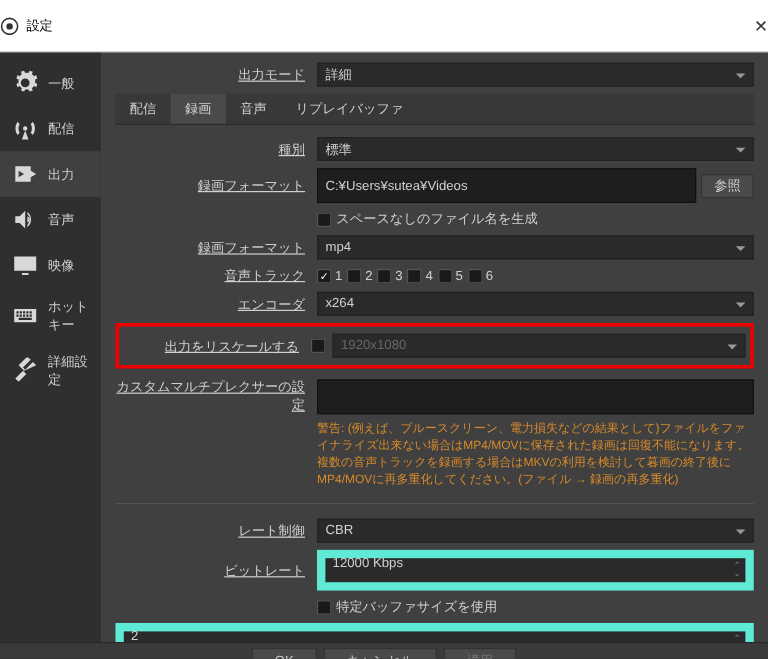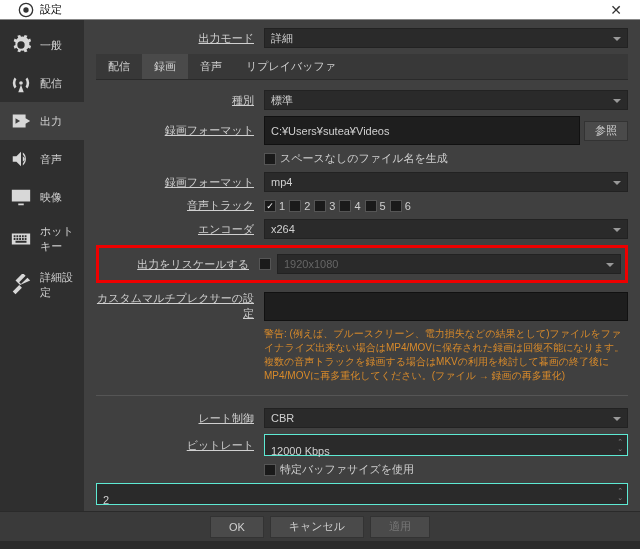--- a/index.html
+++ b/index.html
@@ -1,18 +1,18 @@
 <!DOCTYPE html>
 <html><head>
 <meta charset="utf-8">
 <style>
 * { margin: 0; padding: 0; box-sizing: border-box; font-family: "Meiryo", sans-serif; }
 body { background: #2b2b2b; color: #d0d0d0; font-size: 11px; width: 640px; height: 549px; overflow: hidden; }
 
-.titlebar { background: #fff; color: #000; height: 20px; display: flex; align-items: center; padding: 0 18px; border-bottom: 1px solid #888; }
+.titlebar { background: #fff; color: #000; height: 44px; display: flex; align-items: center; padding: 0 0; border-bottom: 1px solid #888; }
 .titlebar svg { width: 16px; height: 16px; margin-right: 6px; }
 .titlebar .spacer { flex: 1; }
 .titlebar .close { font-size: 14px; color: #333; cursor: pointer; }
 
 .main { display: flex; height: 491px; background: #3a3a3a; }
 
 .sidebar { width: 84px; background: #2f2f2f; padding-top: 6px; }
 .sidebar-item { display: flex; align-items: center; gap: 8px; padding: 8px 10px; cursor: pointer; }
 .sidebar-item.active { background: #404040; }
 .sidebar-item .ico { width: 22px; height: 22px; display: flex; align-items: center; justify-content: center; }
@@ -24,21 +24,21 @@
 .content::-webkit-scrollbar-thumb { background: #5a5a5a; }
 
 .row { display: flex; align-items: center; margin-bottom: 6px; gap: 6px; }
 .row .label { width: 162px; text-align: right; padding-right: 4px; font-size: 11px; text-decoration: underline; }
 .row .field { flex: 1; display: flex; align-items: center; gap: 4px; }
 
 .select { background: #2a2a2a; border: 1px solid #222; color: #d0d0d0; height: 20px; padding: 0 18px 0 6px; font-size: 11px; position: relative; flex: 1; display: flex; align-items: center; }
 .select::after { content: ""; position: absolute; right: 6px; top: 8px; border-left: 4px solid transparent; border-right: 4px solid transparent; border-top: 4px solid #999; }
 .input { background: #1e1e1e; border: 1px solid #111; color: #d0d0d0; height: 29px; padding: 0 6px; font-size: 11px; flex: 1; }
 .btn { background: #4a4a4a; border: 1px solid #333; color: #d0d0d0; height: 20px; padding: 0 10px; font-size: 11px; cursor: pointer; }
-.spinner { background: #2a2a2a; border: 1px solid #5eead4; color: #d0d0d0; height: 20px; padding: 10px 6px; font-size: 11px; flex: 1; display: flex; align-items: flex-start; position: relative; }
+.spinner { background: #2a2a2a; border: 7px solid #5eead4; color: #d0d0d0; height: 20px; padding: 10px 6px; font-size: 11px; flex: 1; display: flex; align-items: flex-end; position: relative; }
 .spinner::after { content: "⌃\A⌄"; white-space: pre; position: absolute; right: 4px; font-size: 7px; line-height: 7px; color: #888; top: 3px; }
 
 .chk { width: 12px; height: 12px; background: #1a1a1a; border: 1px solid #555; display: inline-flex; align-items: center; justify-content: center; }
 .chk.on::after { content: "✓"; color: #fff; font-size: 9px; }
 
 .tabs { display: flex; border-bottom: 1px solid #2a2a2a; margin: 6px 0 10px 0; background: #383838; }
 .tab { padding: 5px 12px; cursor: pointer; font-size: 11px; }
 .tab.active { background: #4a4a4a; }
 
 .highlight { border: 3px solid #e00; padding: 6px 4px; margin: 4px 0 8px 0; }

